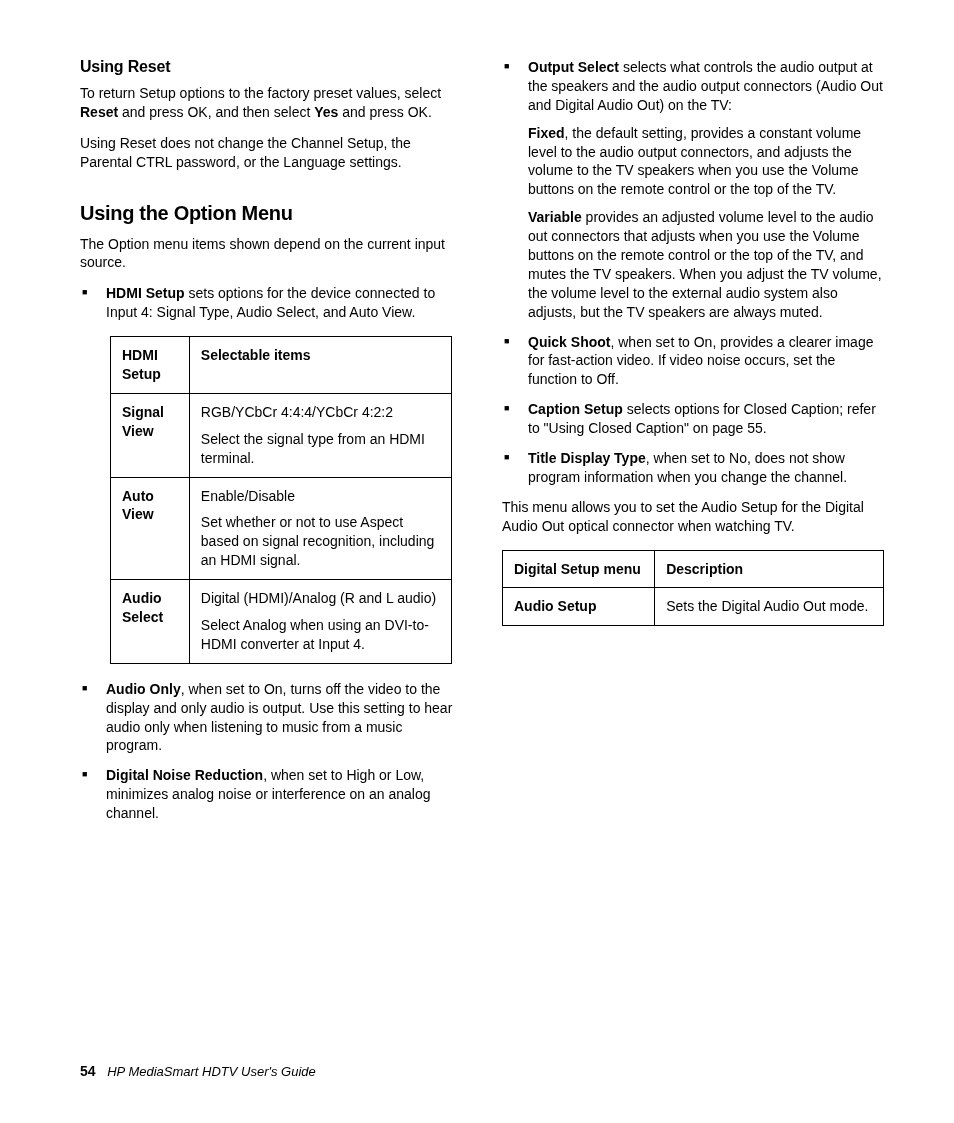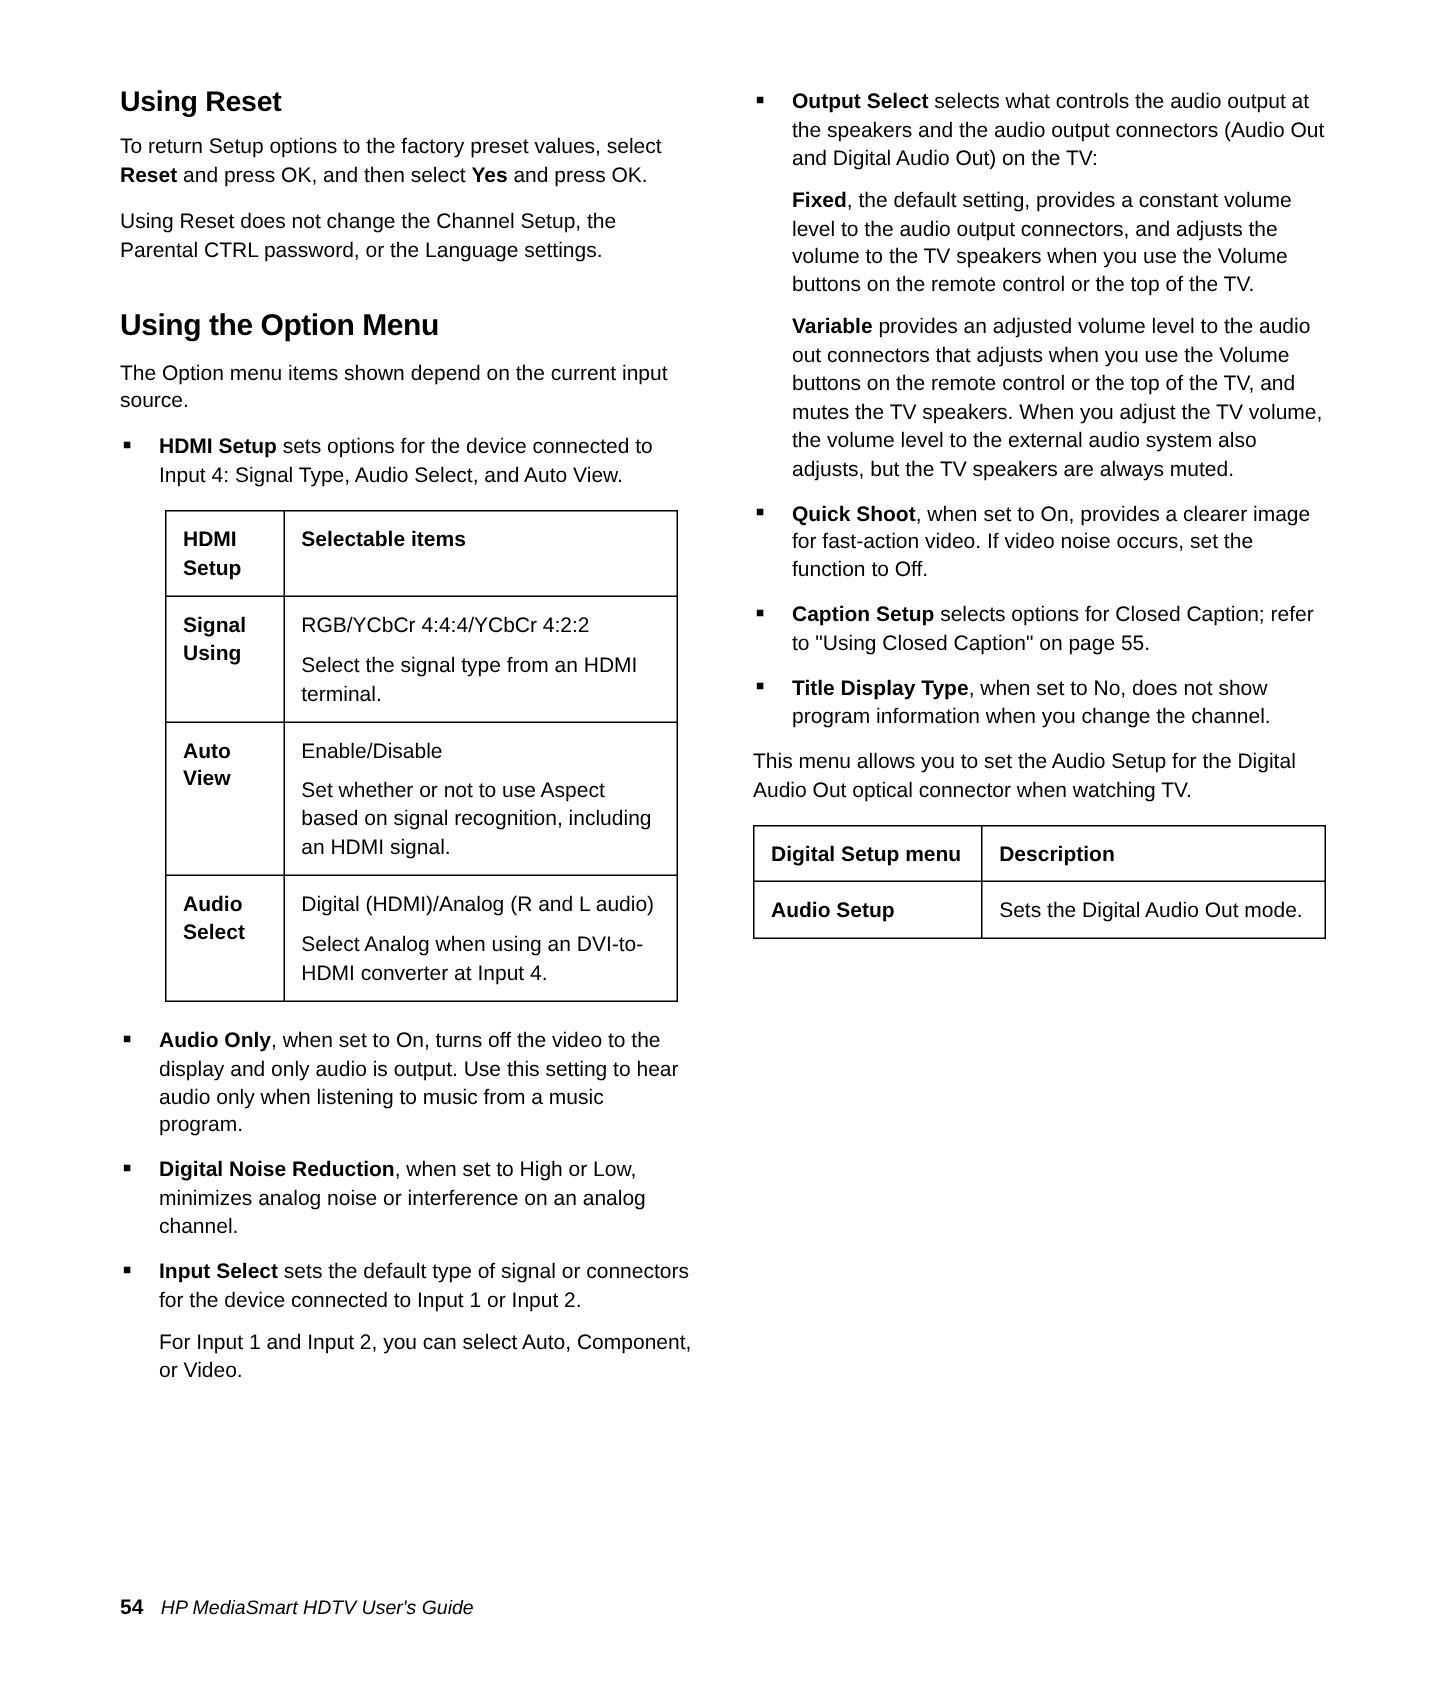--- a/index.html
+++ b/index.html
@@ -14,21 +14,21 @@
   .page {
     padding: 58px 70px 50px 80px;
     display: flex;
     gap: 40px;
   }
   .col {
     flex: 1;
     min-width: 0;
   }
   h2 {
-    font-size: 19px;
+    font-size: 16px;
     font-weight: bold;
     margin-bottom: 8px;
     letter-spacing: -0.2px;
   }
   h1 {
     font-size: 20px;
     font-weight: bold;
     margin-top: 30px;
     margin-bottom: 10px;
     line-height: 1.15;
@@ -110,21 +110,21 @@
       </li>
     </ul>
 
     <table>
       <tbody>
           <tr>
         <th>HDMI Setup</th>
         <th>Selectable items</th>
       </tr>
       <tr>
-        <td class="b">Signal Using</td>
+        <td class="b">Signal View</td>
         <td>
           <span>RGB/YCbCr 4:4:4/YCbCr 4:2:2</span>
           <span class="spaced">Select the signal type from an HDMI terminal.</span>
         </td>
       </tr>
       <tr>
         <td class="b">Auto View</td>
         <td>
           <span>Enable/Disable</span>
           <span class="spaced">Set whether or not to use Aspect based on signal recognition, including an HDMI signal.</span>
@@ -139,24 +139,20 @@
       </tr>
     </tbody>
       </table>
 
     <ul class="blist">
       <li>
         <span class="b">Audio Only</span><span>, when set to On, turns off the video to the display and only audio is output. Use this setting to hear audio only when listening to music from a music program.</span>
       </li>
       <li>
         <span class="b">Digital Noise Reduction</span><span>, when set to High or Low, minimizes analog noise or interference on an analog channel.</span>
-      </li>
-      <li>
-        <span class="b">Input Select</span><span> sets the default type of signal or connectors for the device connected to Input 1 or Input 2.</span>
-        <p>For Input 1 and Input 2, you can select Auto, Component, or Video.</p>
       </li>
     </ul>
   </div>
 
   <div class="col">
     <ul class="blist" style="margin-top:0">
       <li>
         <span class="b">Output Select</span><span> selects what controls the audio output at the speakers and the audio output connectors (Audio Out and Digital Audio Out) on the TV:</span>
         <p><span class="b">Fixed</span><span>, the default setting, provides a constant volume level to the audio output connectors, and adjusts the volume to the TV speakers when you use the Volume buttons on the remote control or the top of the TV.</span></p>
         <p><span class="b">Variable</span><span> provides an adjusted volume level to the audio out connectors that adjusts when you use the Volume buttons on the remote control or the top of the TV, and mutes the TV speakers. When you adjust the TV volume, the volume level to the external audio system also adjusts, but the TV speakers are always muted.</span></p>

